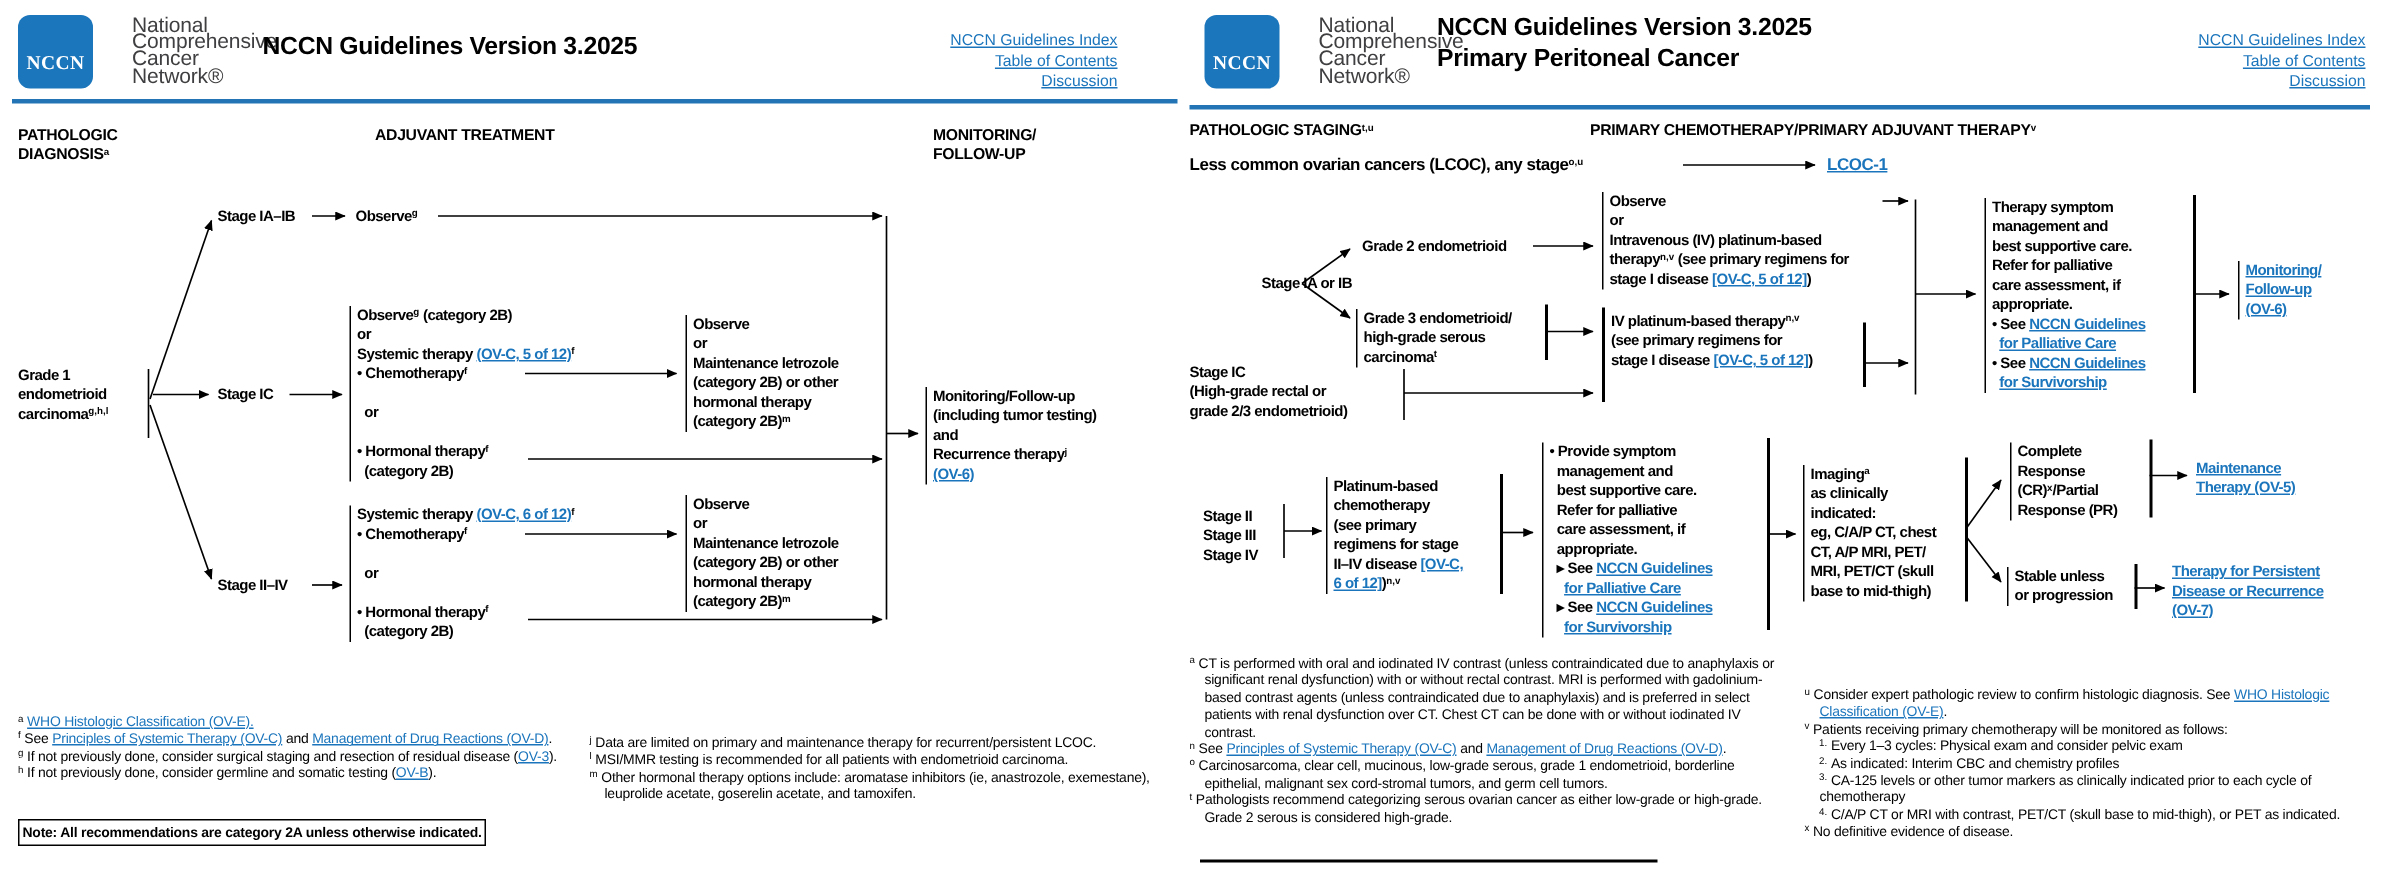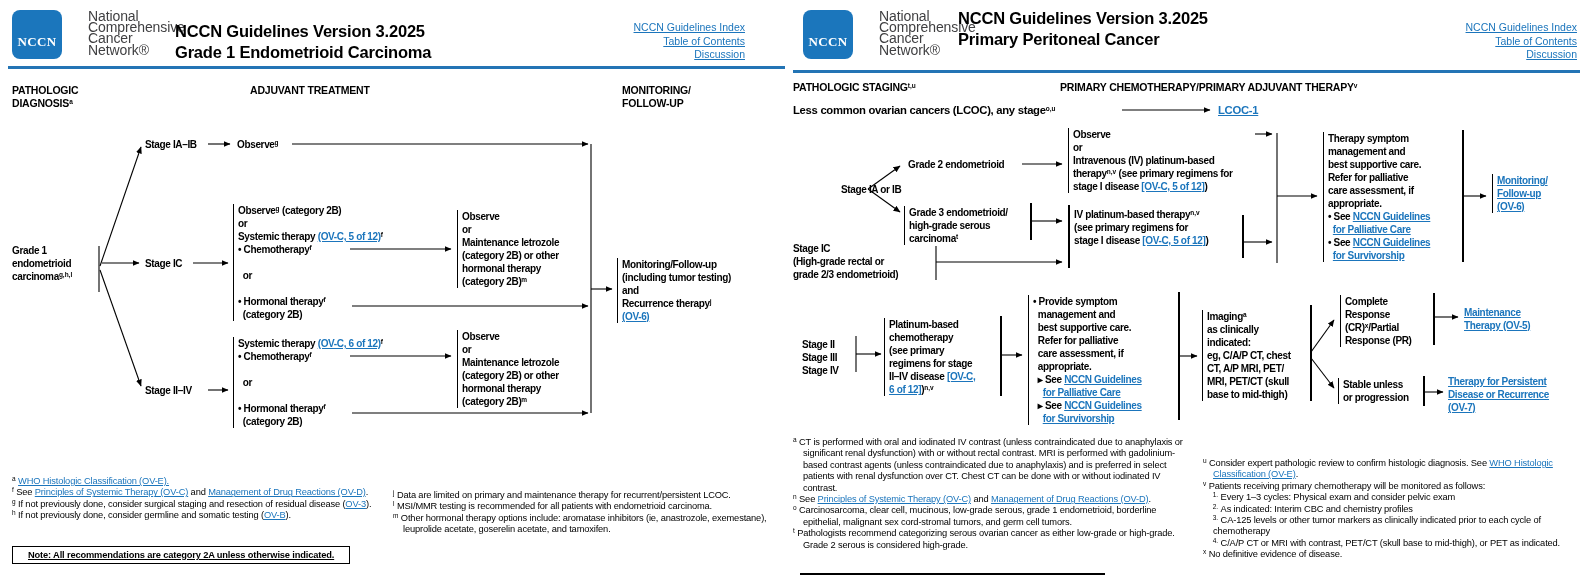--- a/index.html
+++ b/index.html
@@ -19,21 +19,21 @@
   .fn{position:absolute;z-index:2;font-size:9.3px;letter-spacing:-0.15px;line-height:11.4px;font-weight:normal;}
   .fn>div{padding-left:10px;text-indent:-10px;}
   .title{position:absolute;z-index:2;font-weight:bold;font-size:16.5px;letter-spacing:-0.2px;line-height:20.5px;white-space:nowrap;}
   .nav{position:absolute;z-index:2;text-align:right;font-size:10.5px;line-height:13.5px;}
   .nav div{color:#1b75bc;text-decoration:underline;cursor:pointer;}
   .rule{position:absolute;z-index:2;height:3px;background:#2374b5;}
   .logo{position:absolute;z-index:2;width:50px;height:49px;background:#1b76bc;border-radius:8px;
         display:flex;align-items:flex-end;justify-content:center;padding-bottom:9px;box-sizing:border-box;
         color:#fff;font-family:"Liberation Serif",serif;font-size:13px;font-weight:bold;letter-spacing:0.3px;}
   .wordmark{position:absolute;z-index:2;font-size:14px;line-height:11.2px;color:#3f3f41;letter-spacing:-0.1px;white-space:nowrap;margin-left:20px;}
-  .notebox{position:absolute;z-index:2;border:1.2px solid #000;padding:3px 15px;font-size:9.3px;font-weight:bold;letter-spacing:-0.15px;white-space:nowrap;text-decoration:underline;}
+  .notebox{position:absolute;z-index:2;border:1.2px solid #000;padding:3px 2px;font-size:9.3px;font-weight:bold;letter-spacing:-0.15px;white-space:nowrap;}
   .boldlnk{font-weight:bold;}
 </style>
 </head>
 <body>
 
 <svg class="overlay" width="1589" height="581">
   <defs>
     <marker id="ah" markerUnits="userSpaceOnUse" markerWidth="8" markerHeight="8" refX="6.5" refY="3" orient="auto">
       <path d="M0,0 L7,3 L0,6 z" fill="#000"></path>
     </marker>
@@ -82,21 +82,20 @@
 
 <div class="logo" style="left:12px;top:10px;">NCCN</div>
 <div class="wordmark" style="left:68px;top:11px;">
     <div>National</div>
     <div>Comprehensive</div>
     <div>Cancer</div>
     <div>Network®</div>
   </div>
 <div class="title" style="left:175px;top:21px;">
     <div>NCCN Guidelines Version 3.2025</div>
-    <div>Grade 1 Endometrioid Carcinoma</div>
   </div>
 <div class="nav" style="left:545px;top:21px;width:200px;">
   <div>NCCN Guidelines Index</div>
   <div>Table of Contents</div>
   <div>Discussion</div>
 </div>
 <div class="rule" style="left:8px;top:66px;width:777px;"></div>
 
 <div class="colhdr" style="left:12px;top:84px;">
     <div>PATHOLOGIC</div>

